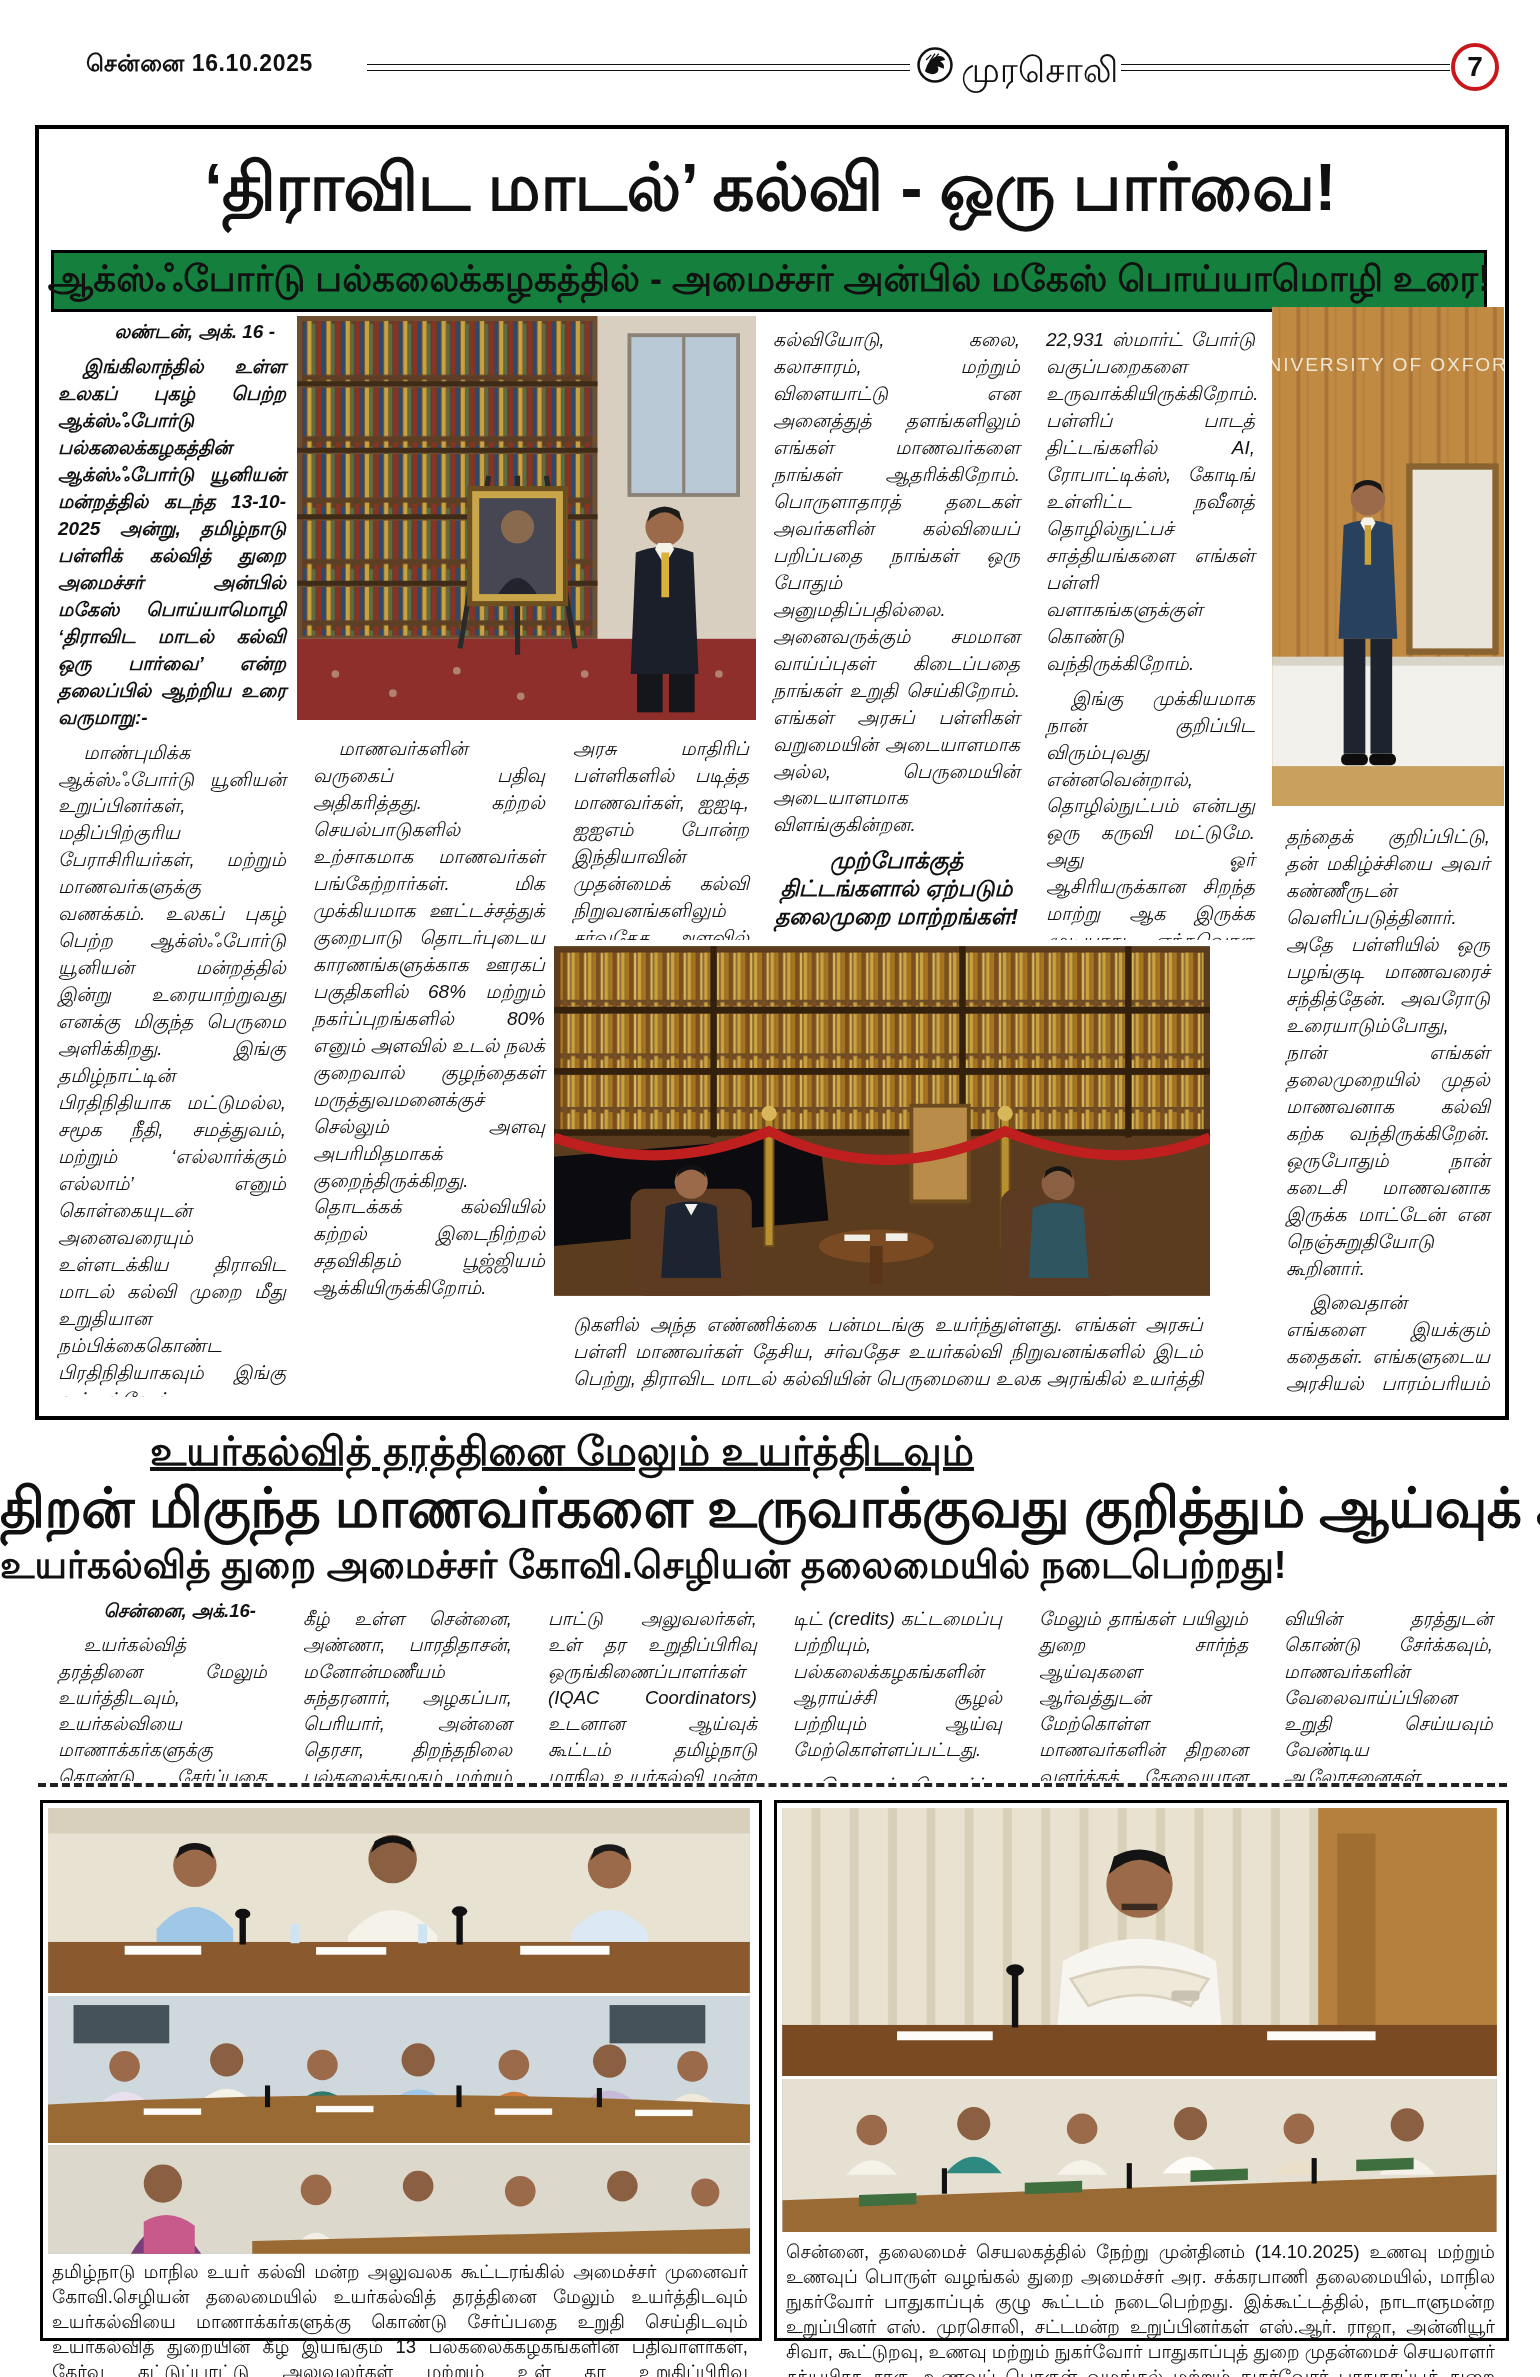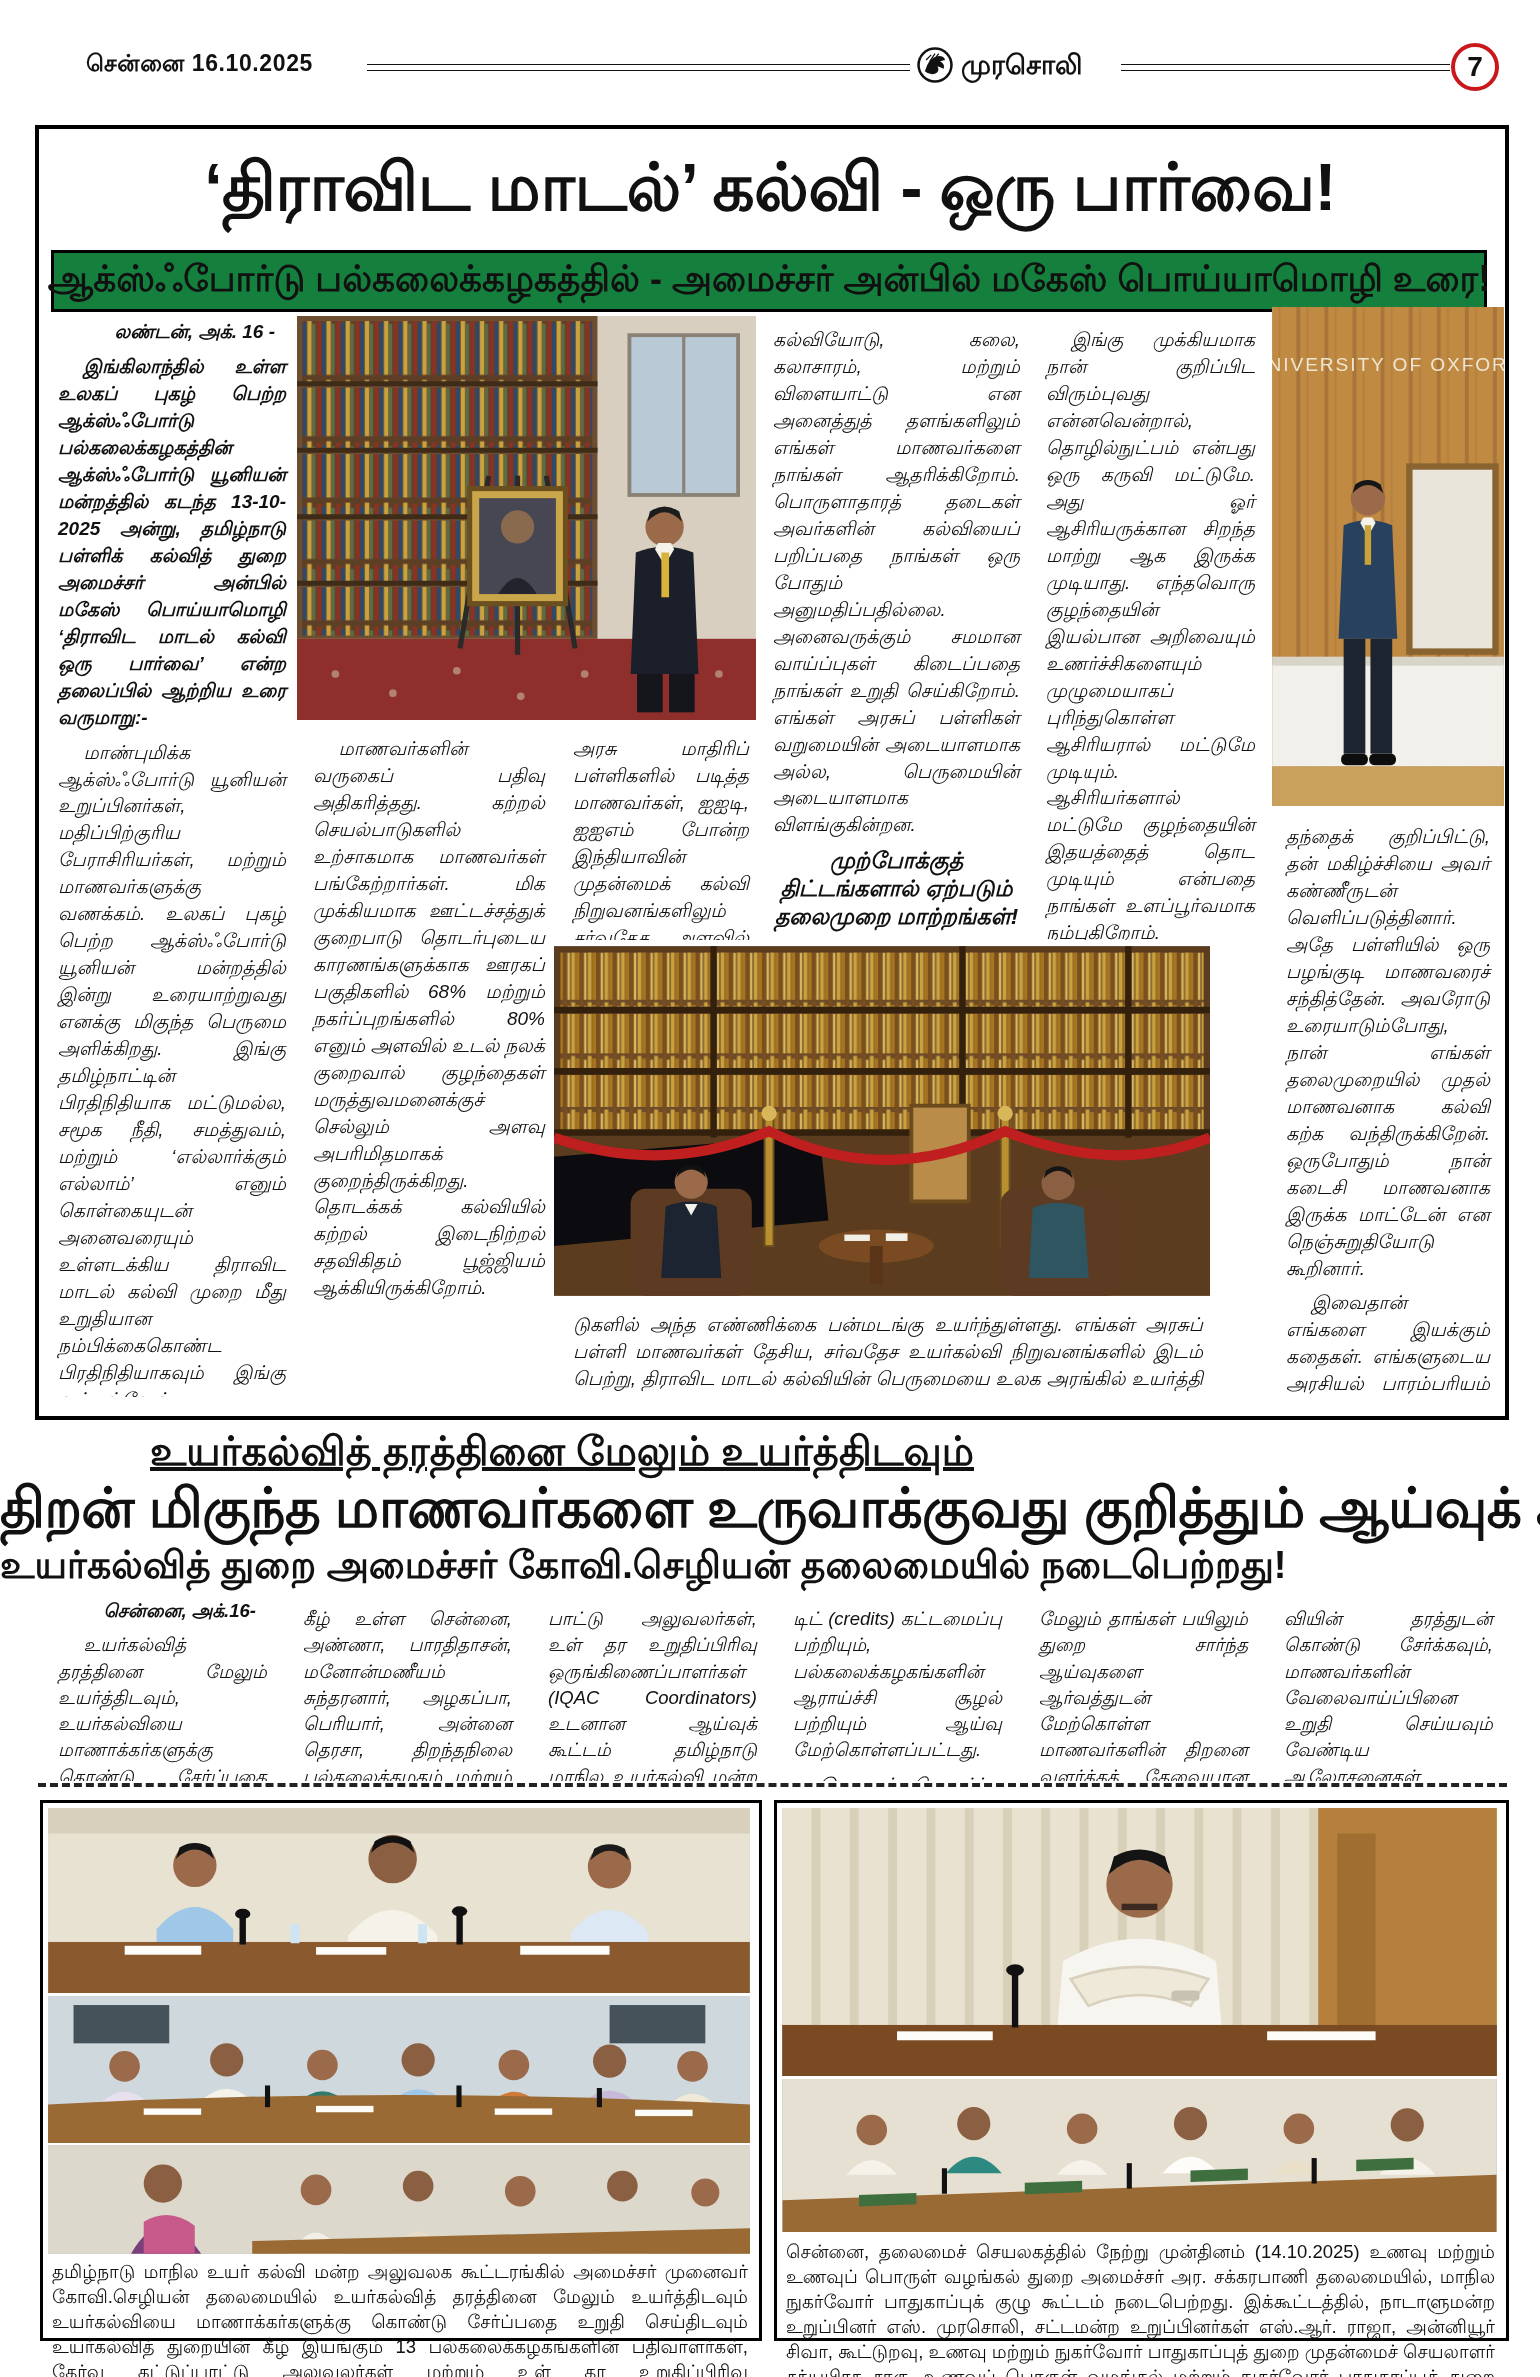--- a/index.html
+++ b/index.html
@@ -4,21 +4,21 @@
 <style>
   html,body{margin:0;padding:0;}
   body{
     width:1541px;height:2377px;position:relative;background:#fff;
     font-family:"Liberation Sans", sans-serif;color:#111;overflow:hidden;
   }
   .abs{position:absolute;}
   
   .edition{left:70px;top:50px;font-size:23px;font-weight:bold;letter-spacing:0.6px;margin-left:16px;}
   .rule{height:5.1px;border-top:1.9px solid #111;border-bottom:1.9px solid #111;}
-  .masthead{left:961px;top:50px;font-size:27px;font-weight:bold;}
+  .masthead{left:961px;top:50px;font-size:35px;font-weight:normal;}
   .pagenum{
     left:1451px;top:43px;width:40px;height:40px;border:4.5px solid #c9181c;border-radius:50%;
     display:flex;align-items:center;justify-content:center;font-size:28px;font-weight:bold;background:#fff;
   }
   
   .a1box{left:35px;top:125px;width:1466px;height:1287px;border:4.5px solid #000;background:#fff;}
   .a1head{
     left:42px;top:135px;width:1456px;height:112px;display:flex;align-items:center;justify-content:center;
     font-size:66px;font-weight:bold;white-space:nowrap;letter-spacing:-0.6px;
   }
@@ -221,20 +221,21 @@
   </div>
 <div class="col" style="left:565px;top:728px;width:192px;height:212px;">
     <div class="p cont">அரசு மாதிரிப் பள்ளிகளில் படித்த மாணவர்கள், ஐஐடி, ஐஐஎம் போன்ற இந்தியாவின் முதன்மைக் கல்வி நிறுவனங்களிலும் சர்வதேச அளவில் உயர்நிலைக் கல்வி நிறுவனங்களிலும் சேர்க்கை பெற, அவர்களை நாங்கள் தயார் செய்கிறோம். அதற்கான திட்டங்களையும் தொடர்ந்து செயல்படுத்துகிறோம்.</div>
   </div>
 <div class="col" style="left:765px;top:319px;width:263px;height:621px;">
     <div class="p cont">கல்வியோடு, கலை, கலாசாரம், மற்றும் விளையாட்டு என அனைத்துத் தளங்களிலும் எங்கள் மாணவர்களை நாங்கள் ஆதரிக்கிறோம். பொருளாதாரத் தடைகள் அவர்களின் கல்வியைப் பறிப்பதை நாங்கள் ஒரு போதும் அனுமதிப்பதில்லை. அனைவருக்கும் சமமான வாய்ப்புகள் கிடைப்பதை நாங்கள் உறுதி செய்கிறோம். எங்கள் அரசுப் பள்ளிகள் வறுமையின் அடையாளமாக அல்ல, பெருமையின் அடையாளமாக விளங்குகின்றன.</div>
     <div class="h">முற்போக்குத் திட்டங்களால் ஏற்படும் தலைமுறை மாற்றங்கள்!</div>
     <div class="p">தமிழ்நாட்டின் வகுப்பறைகளில் சமத்துவம், சமூக நீதியை உறுதி செய்யும் நான் முதல்வன், தமிழ்ப் புதல்வன், புதுமைப்பெண் உள்ளிட்ட திட்டங்களால் இளைஞர் திறன் மேம்பாடு பெறுவதும் உயர் கல்வி பெறுவதும் உறுதி செய்யப்படுகிறது.</div>
   </div>
 <div class="col" style="left:1038px;top:319px;width:225px;height:621px;">
+    <div class="p cont">22,931 ஸ்மார்ட் போர்டு வகுப்பறைகளை உருவாக்கியிருக்கிறோம். பள்ளிப் பாடத் திட்டங்களில் AI, ரோபாட்டிக்ஸ், கோடிங் உள்ளிட்ட நவீனத் தொழில்நுட்பச் சாத்தியங்களை எங்கள் பள்ளி வளாகங்களுக்குள் கொண்டு வந்திருக்கிறோம்.</div>
     <div class="p">இங்கு முக்கியமாக நான் குறிப்பிட விரும்புவது என்னவென்றால், தொழில்நுட்பம் என்பது ஒரு கருவி மட்டுமே. அது ஓர் ஆசிரியருக்கான சிறந்த மாற்று ஆக இருக்க முடியாது. எந்தவொரு குழந்தையின் இயல்பான அறிவையும் உணர்ச்சிகளையும் முழுமையாகப் புரிந்துகொள்ள ஆசிரியரால் மட்டுமே முடியும். ஆசிரியர்களால் மட்டுமே குழந்தையின் இதயத்தைத் தொட முடியும் என்பதை நாங்கள் உளப்பூர்வமாக நம்புகிறோம்.</div>
   </div>
 <div class="col" style="left:1278px;top:816px;width:220px;height:582px;">
     <div class="p cont">தந்தைக் குறிப்பிட்டு, தன் மகிழ்ச்சியை அவர் கண்ணீருடன் வெளிப்படுத்தினார். அதே பள்ளியில் ஒரு பழங்குடி மாணவரைச் சந்தித்தேன். அவரோடு உரையாடும்போது, நான் எங்கள் தலைமுறையில் முதல் மாணவனாக கல்வி கற்க வந்திருக்கிறேன். ஒருபோதும் நான் கடைசி மாணவனாக இருக்க மாட்டேன் என நெஞ்சுறுதியோடு கூறினார்.</div>
     <div class="p">இவைதான் எங்களை இயக்கும் கதைகள். எங்களுடைய அரசியல் பாரம்பரியம் என்பது அதிகாரத்திற்கானது மட்டுமல்ல. அது எளிய மனிதர்களுக்கும் கல்வி, சுதந்திரம், சமத்துவம், சமூக நீதி, பகுத்தறிவு எனும் ஜனநாயக விழுமியங்களைக் கொண்டது. ‘எல்லார்க்கும் எல்லாம்’ என்று உரைக்கும் திராவிட மாடல் பாரம்பரியம் எங்களுடையது.</div>
   </div>
 <div class="col" style="left:565px;top:1304px;width:646px;height:89px;">
     <div class="p cont">டுகளில் அந்த எண்ணிக்கை பன்மடங்கு உயர்ந்துள்ளது. எங்கள் அரசுப் பள்ளி மாணவர்கள் தேசிய, சர்வதேச உயர்கல்வி நிறுவனங்களில் இடம் பெற்று, திராவிட மாடல் கல்வியின் பெருமையை உலக அரங்கில் உயர்த்தி வருகின்றனர்.</div>
   </div>
 

